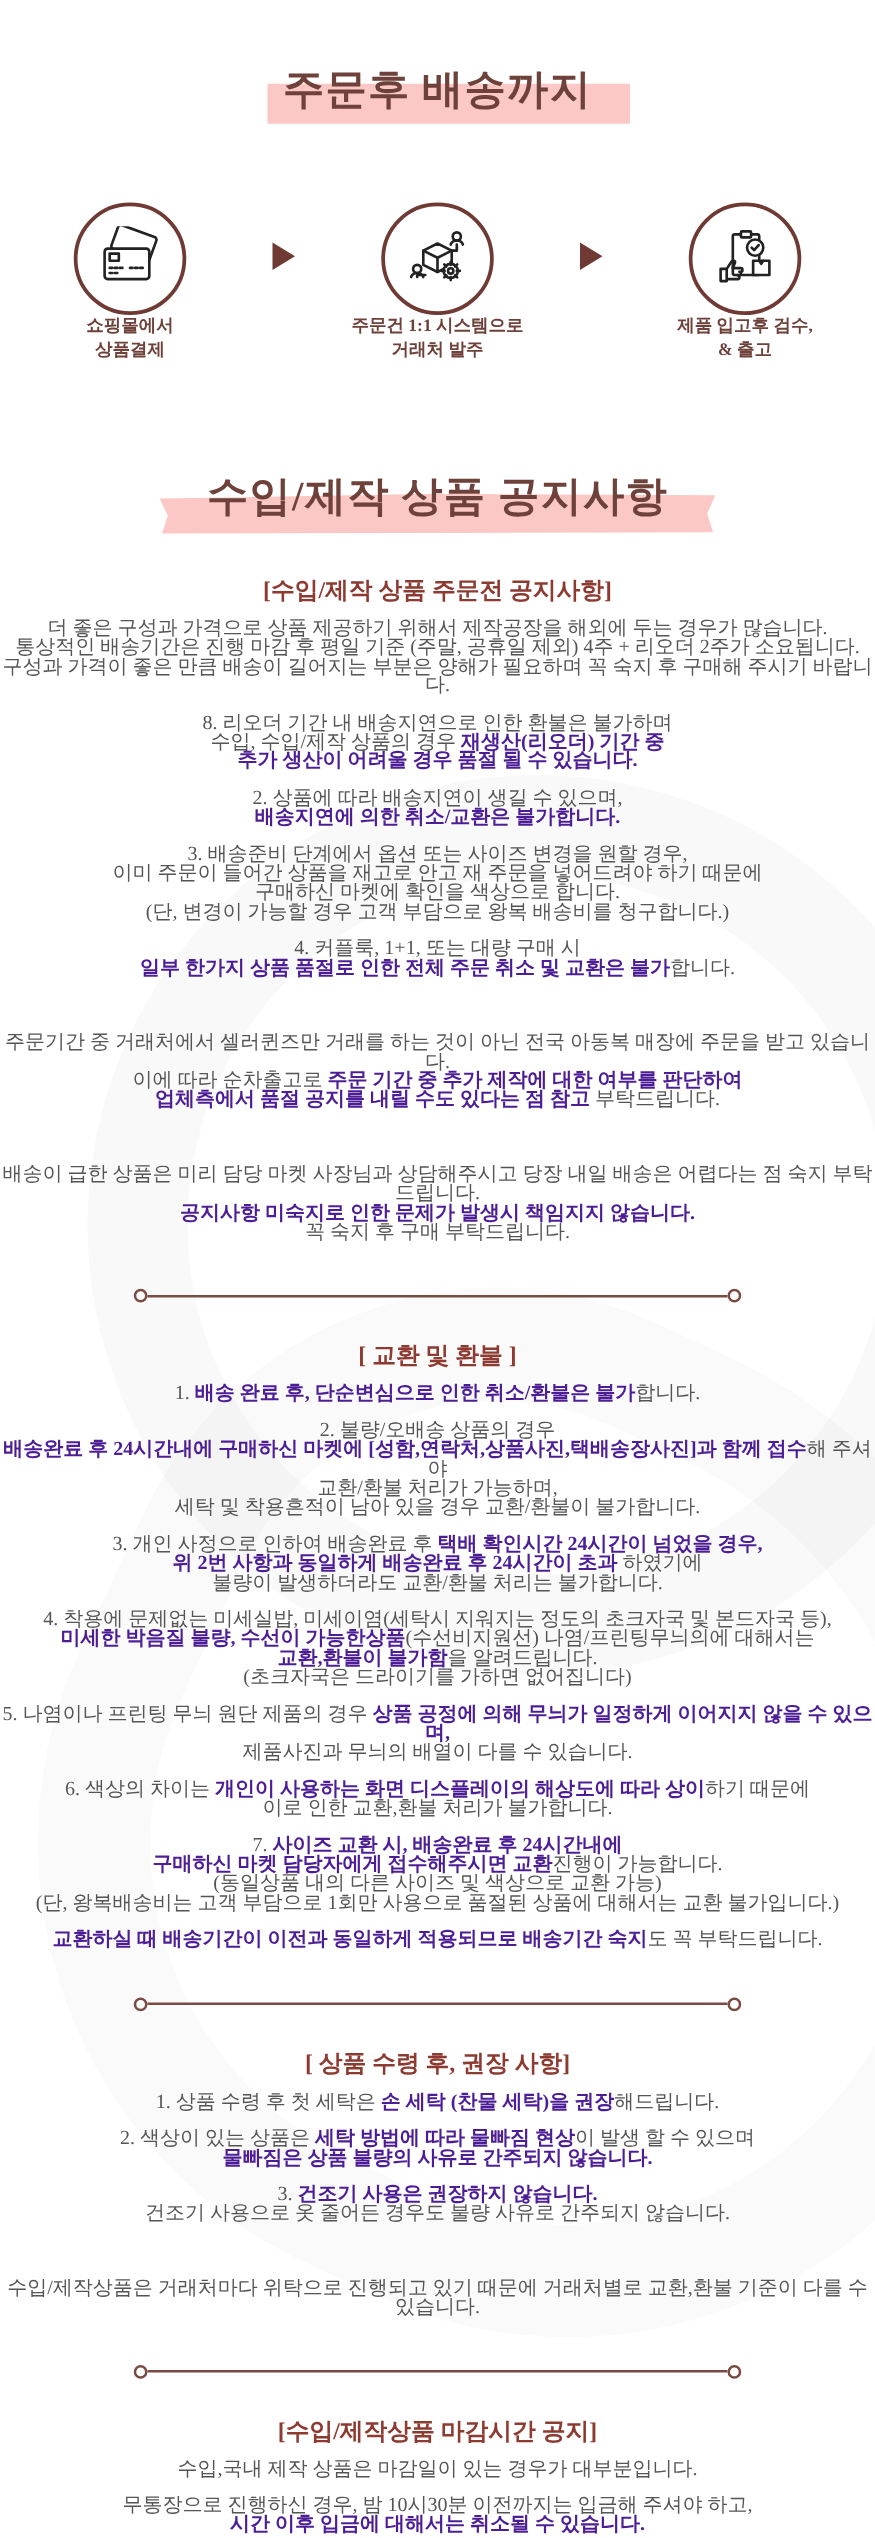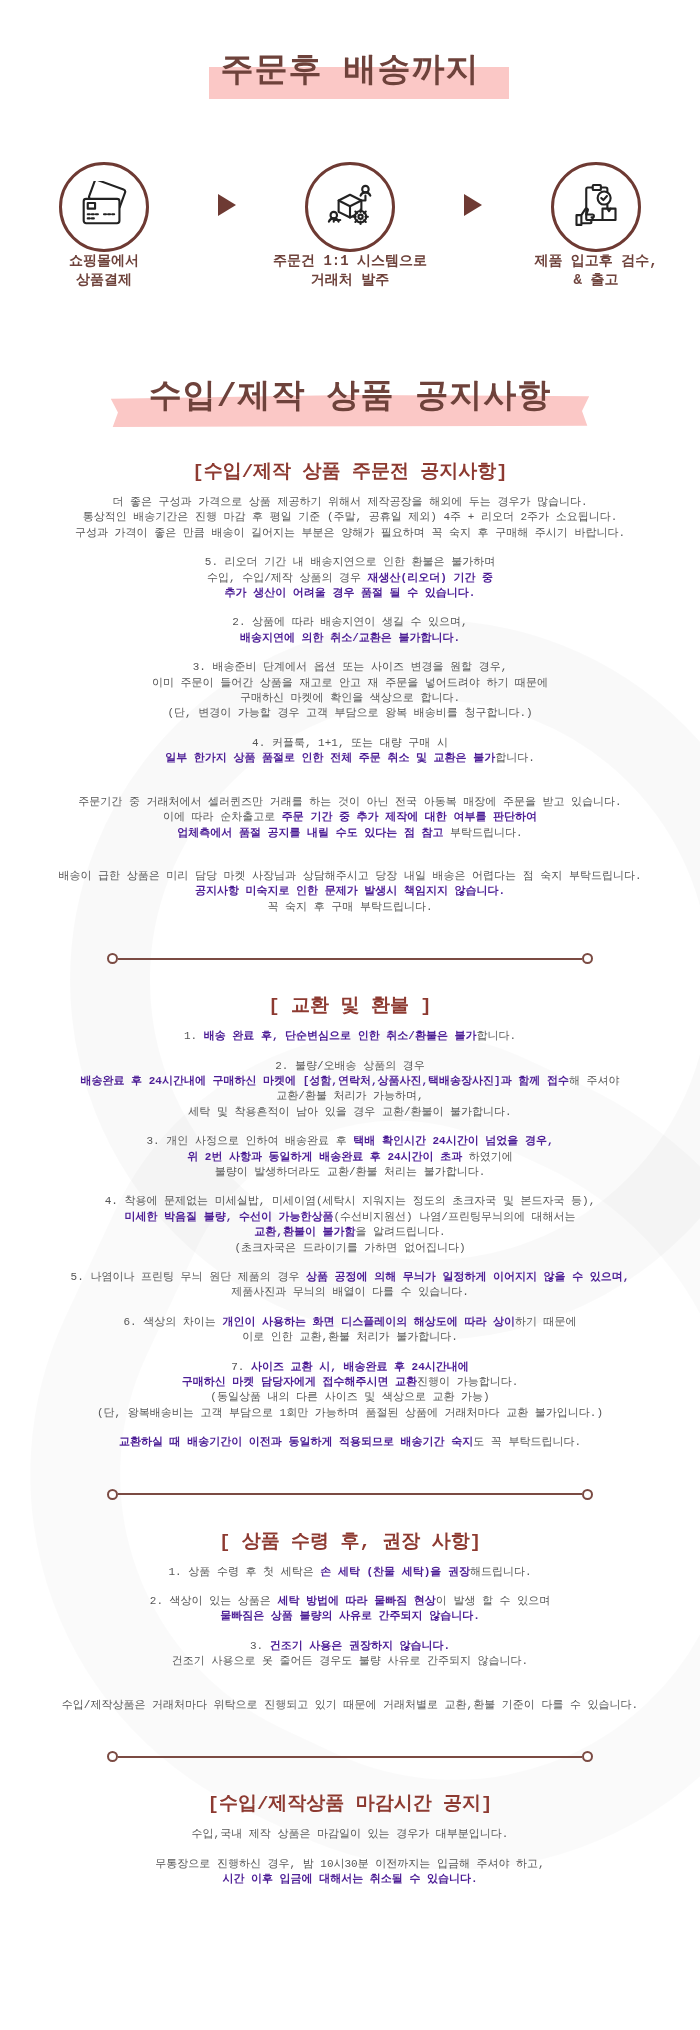--- a/index.html
+++ b/index.html
@@ -2,21 +2,21 @@
 <html><head>
 <meta charset="utf-8">
 <style>
   html,body{margin:0;padding:0;background:#fff;}
   .page{
     position:relative;
     width:700px;height:2030px;
     margin:0 auto;
     background:#fff;
     overflow:hidden;
-    font-family:Liberation Mono, monospace;
+    font-family:Liberation Serif, serif;
     color:#555;
   }
   .watermark{position:absolute;border-radius:50%;pointer-events:none;z-index:0;}
   .wm1{width:560px;height:560px;left:70px;top:620px;border:80px solid rgba(0,0,0,0.022);}
   .wm2{width:620px;height:620px;left:40px;top:1060px;border:90px solid rgba(0,0,0,0.020);transform:rotate(25deg);border-radius:42% 58% 50% 50%;}
   .content{position:relative;z-index:1;}
 
   .big-title{
     margin:0;padding-top:50px;
     text-align:center;
@@ -58,22 +58,22 @@
   }
 
   section{text-align:center;}
   .sec-heading{
     margin:34px 0 0 0;
     font-size:19px;line-height:17px;
     font-weight:700;color:#8d3a31;
   }
   .sec1 .sec-heading{margin-top:44px;}
   .blocks{margin-top:2px;}
-  .block{margin:14px 0 0 0;font-size:11px;line-height:15.4px;color:#555;}
-  .block.spaced{margin-top:28px;}
+  .block{margin:14px 0 0 0;font-size:16px;line-height:15.4px;color:#555;}
+  .block.spaced{margin-top:44px;}
   .line{display:block;}
   .r{color:#4c1d95;font-weight:700;}
 
   .divider{
     width:486px;margin:38px auto 0 auto;
     display:flex;align-items:center;
   }
   .divider .dot{
     width:7px;height:7px;border:2.5px solid #7b4b43;border-radius:50%;background:#fff;flex:none;
   }
@@ -155,21 +155,21 @@
 
     <section class="sec1">
       <h2 class="sec-heading">[수입/제작 상품 주문전 공지사항]</h2>
       <div class="blocks">
           <p class="block">
             <span class="line"><span>더 좋은 구성과 가격으로 상품 제공하기 위해서 제작공장을 해외에 두는 경우가 많습니다.</span></span>
             <span class="line"><span>통상적인 배송기간은 진행 마감 후 평일 기준 (주말, 공휴일 제외) 4주 + 리오더 2주가 소요됩니다.</span></span>
             <span class="line"><span>구성과 가격이 좋은 만큼 배송이 길어지는 부분은 양해가 필요하며 꼭 숙지 후 구매해 주시기 바랍니다.</span></span>
           </p>
           <p class="block">
-            <span class="line"><span>5. 리오더 기간 내 배송지연으로 인한 환불은 불가하며</span></span>
+            <span class="line"><span>8. 리오더 기간 내 배송지연으로 인한 환불은 불가하며</span></span>
             <span class="line"><span>수입, 수입/제작 상품의 경우 </span><span class="r">재생산(리오더) 기간 중</span></span>
             <span class="line"><span class="r">추가 생산이 어려울 경우 품절 될 수 있습니다.</span></span>
           </p>
           <p class="block">
             <span class="line"><span>2. 상품에 따라 배송지연이 생길 수 있으며,</span></span>
             <span class="line"><span class="r">배송지연에 의한 취소/교환은 불가합니다.</span></span>
           </p>
           <p class="block">
             <span class="line"><span>3. 배송준비 단계에서 옵션 또는 사이즈 변경을 원할 경우,</span></span>
             <span class="line"><span>이미 주문이 들어간 상품을 재고로 안고 재 주문을 넣어드려야 하기 때문에</span></span>
@@ -227,21 +227,21 @@
             <span class="line"><span>제품사진과 무늬의 배열이 다를 수 있습니다.</span></span>
           </p>
           <p class="block">
             <span class="line"><span>6. 색상의 차이는 </span><span class="r">개인이 사용하는 화면 디스플레이의 해상도에 따라 상이</span><span>하기 때문에</span></span>
             <span class="line"><span>이로 인한 교환,환불 처리가 불가합니다.</span></span>
           </p>
           <p class="block">
             <span class="line"><span>7. </span><span class="r">사이즈 교환 시, 배송완료 후 24시간내에</span></span>
             <span class="line"><span class="r">구매하신 마켓 담당자에게 접수해주시면 교환</span><span>진행이 가능합니다.</span></span>
             <span class="line"><span>(동일상품 내의 다른 사이즈 및 색상으로 교환 가능)</span></span>
-            <span class="line"><span>(단, 왕복배송비는 고객 부담으로 1회만 가능하며 품절된 상품에 거래처마다 교환 불가입니다.)</span></span>
+            <span class="line"><span>(단, 왕복배송비는 고객 부담으로 1회만 사용으로 품절된 상품에 대해서는 교환 불가입니다.)</span></span>
           </p>
           <p class="block">
             <span class="line"><span class="r">교환하실 때 배송기간이 이전과 동일하게 적용되므로 배송기간 숙지</span><span>도 꼭 부탁드립니다.</span></span>
           </p>
         </div>
     </section>
 
     <div class="divider">
       <span class="dot"></span>
         <span class="rule"></span>

